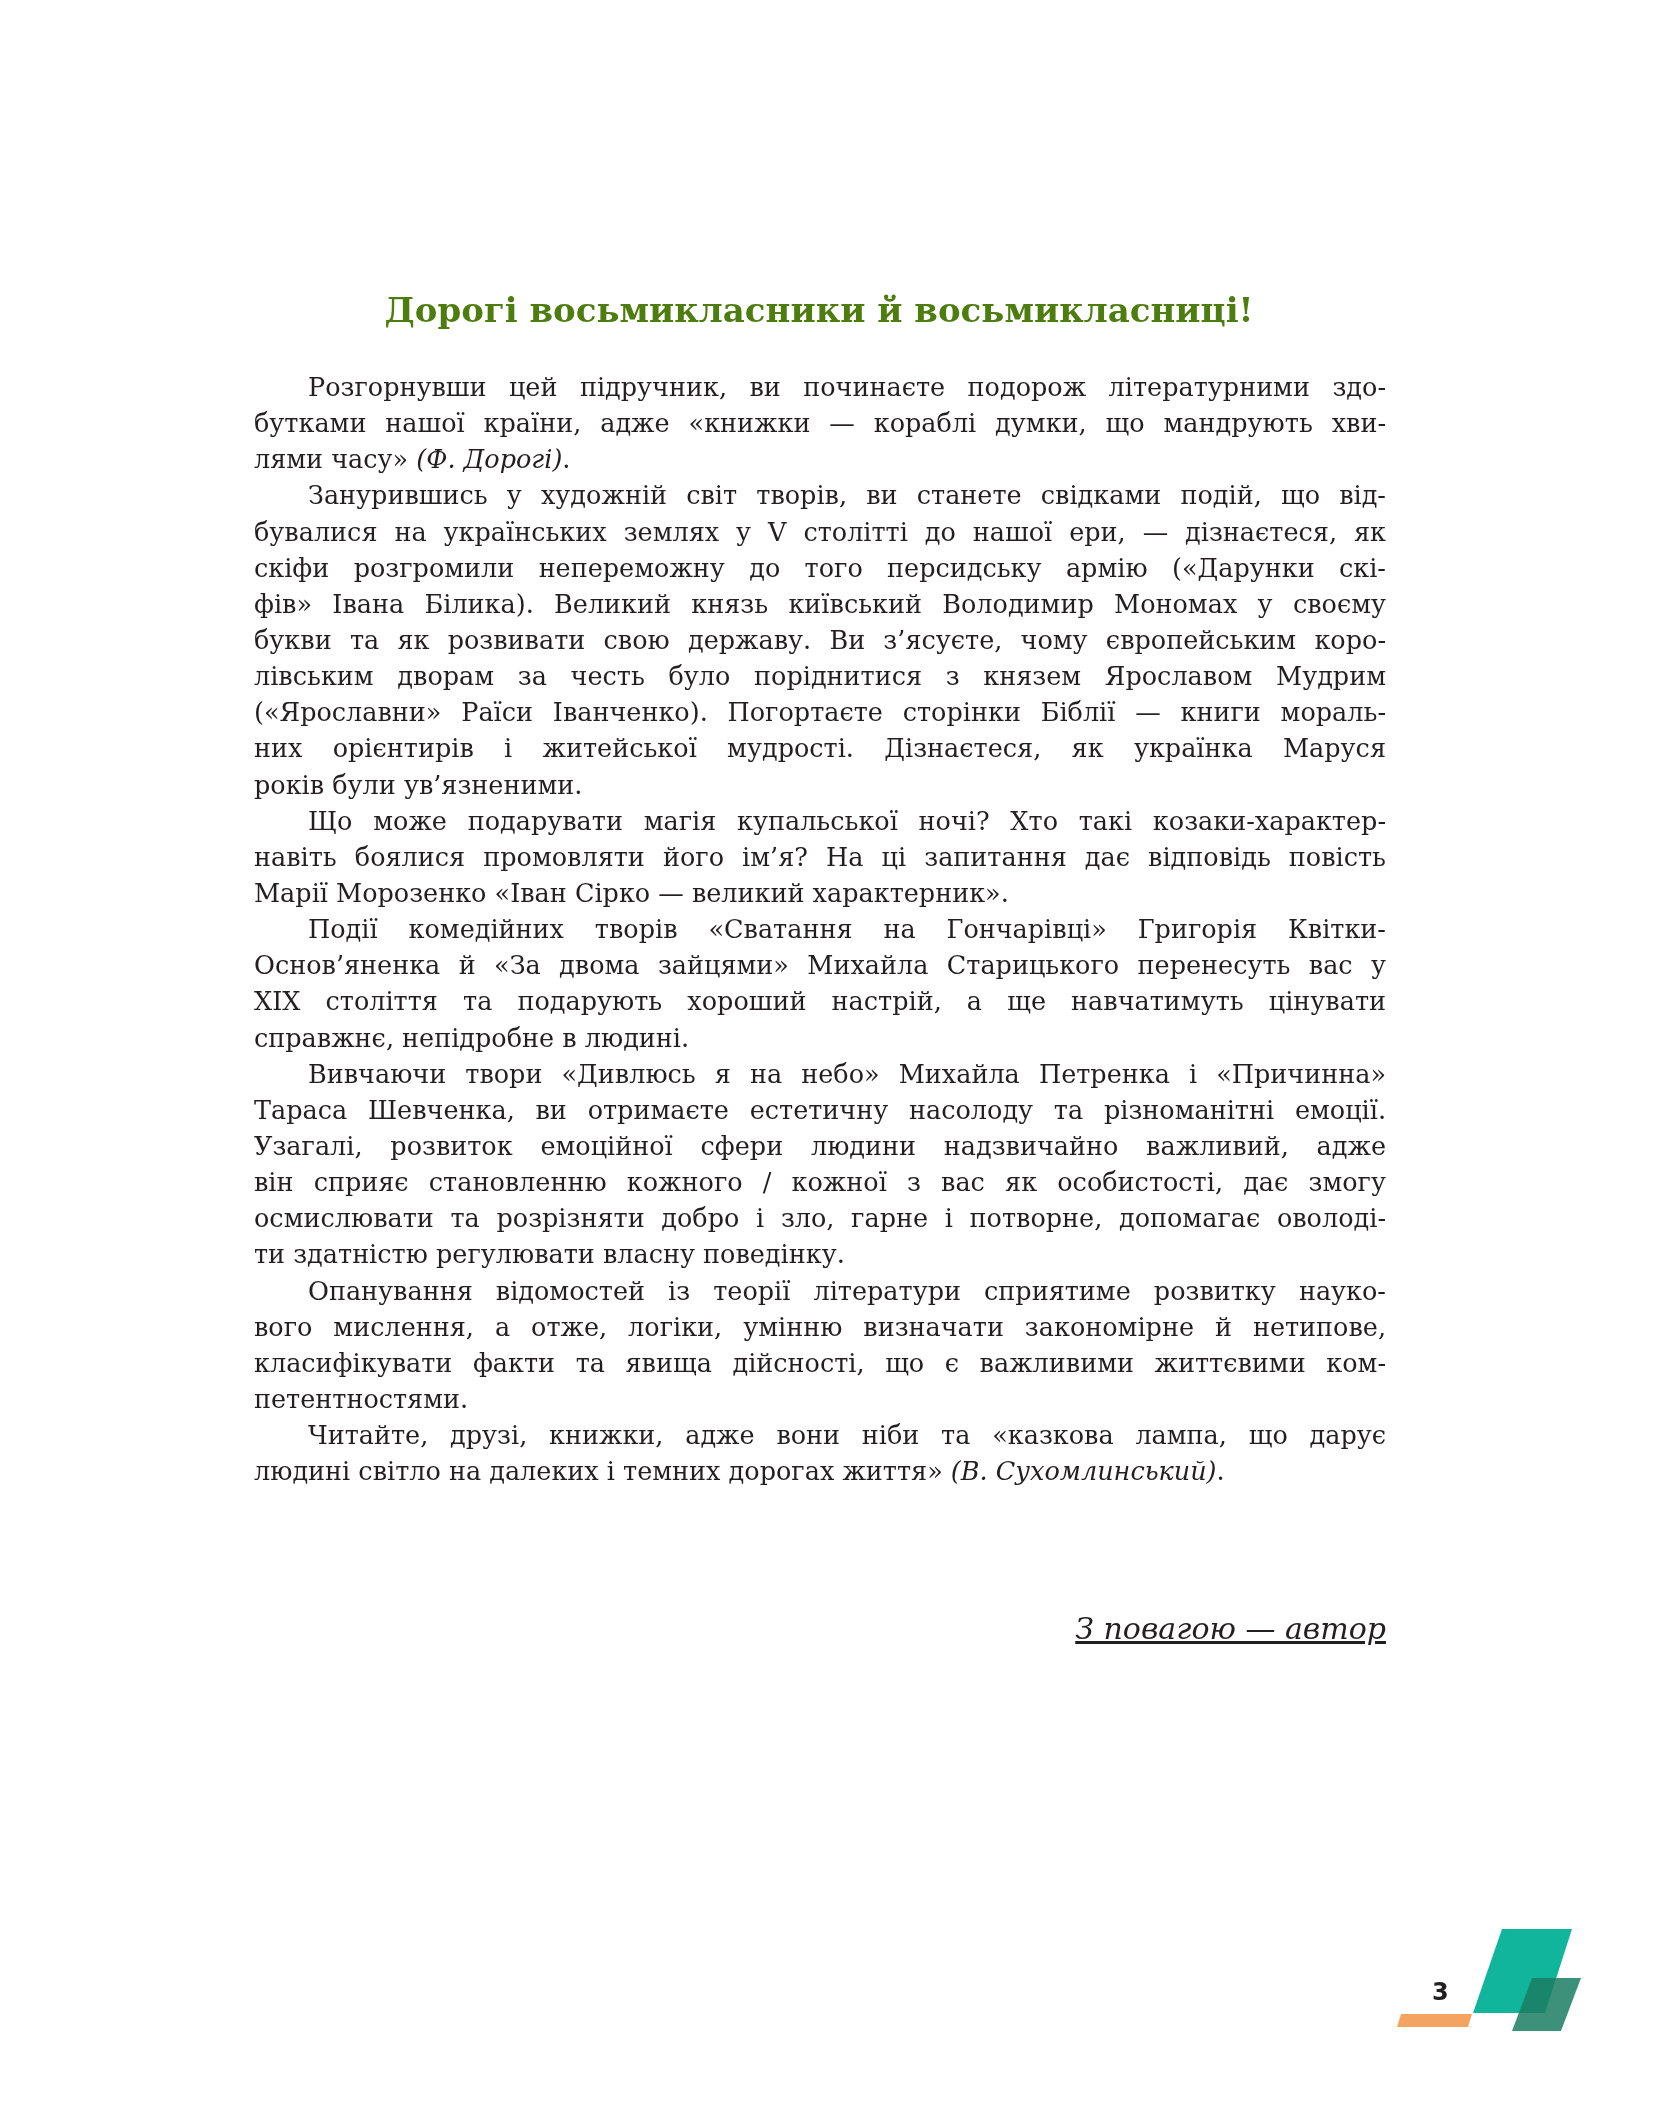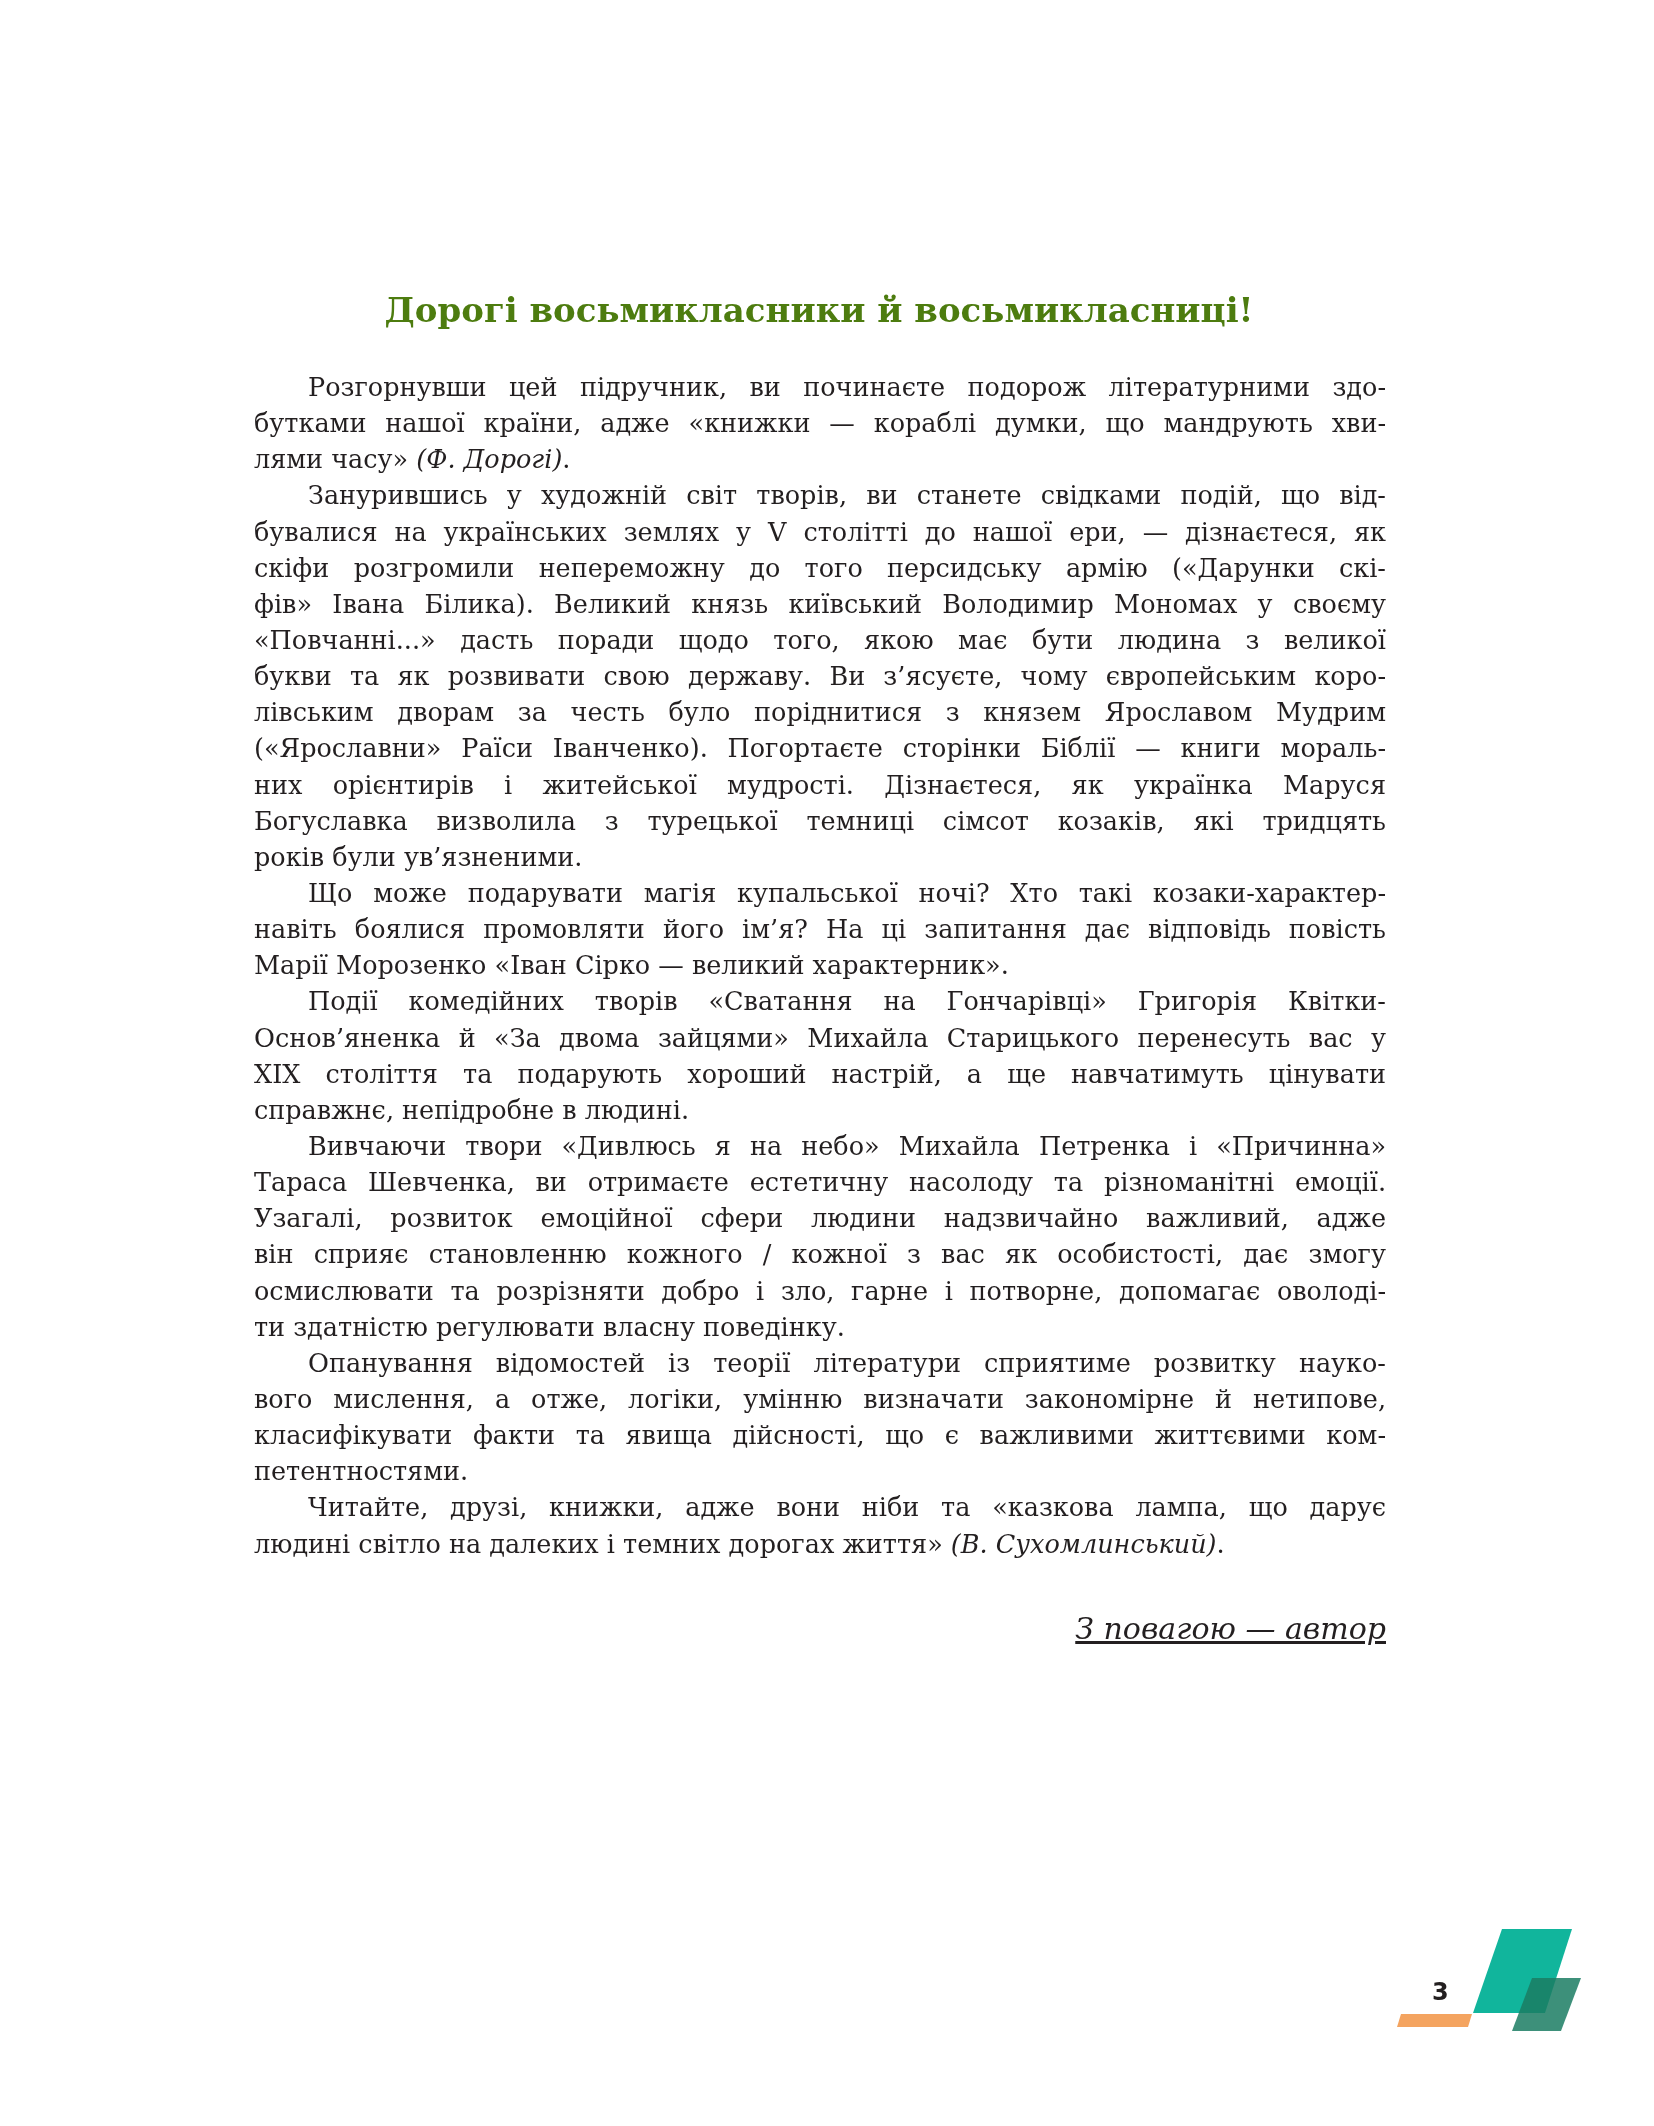--- a/index.html
+++ b/index.html
@@ -48,26 +48,24 @@
     <div>
       <span class="line first"><span>Розгорнувши цей підручник, ви починаєте подорож літературними здо-</span></span>
       <span class="line"><span>бутками нашої країни, адже «книжки — кораблі думки, що мандрують хви-</span></span>
       <span class="line last"><span>лями часу» </span><span class="it">(Ф. Дорогі)</span><span>.</span></span>
     </div>
     <div>
       <span class="line first"><span>Занурившись у художній світ творів, ви станете свідками подій, що від-</span></span>
       <span class="line"><span>бувалися на українських землях у V столітті до нашої ери, — дізнаєтеся, як</span></span>
       <span class="line"><span>скіфи розгромили непереможну до того персидську армію («Дарунки скі-</span></span>
       <span class="line"><span>фів» Івана Білика). Великий князь київський Володимир Мономах у своєму</span></span>
-      <span class="line"><span>«Повчанні...» дасть поради щодо того, якою має бути людина з великої</span></span>
       <span class="line"><span>букви та як розвивати свою державу. Ви з’ясуєте, чому європейським коро-</span></span>
       <span class="line"><span>лівським дворам за честь було поріднитися з князем Ярославом Мудрим</span></span>
       <span class="line"><span>(«Ярославни» Раїси Іванченко). Погортаєте сторінки Біблії — книги мораль-</span></span>
       <span class="line"><span>них орієнтирів і житейської мудрості. Дізнаєтеся, як українка Маруся</span></span>
-      <span class="line"><span>Богуславка визволила з турецької темниці сімсот козаків, які тридцять</span></span>
       <span class="line last"><span>років були ув’язненими.</span></span>
     </div>
     <div>
       <span class="line first"><span>Що може подарувати магія купальської ночі? Хто такі козаки-характер-</span></span>
       <span class="line"><span>навіть боялися промовляти його ім’я? На ці запитання дає відповідь повість</span></span>
       <span class="line last"><span>Марії Морозенко «Іван Сірко — великий характерник».</span></span>
     </div>
     <div>
       <span class="line first"><span>Події комедійних творів «Сватання на Гончарівці» Григорія Квітки-</span></span>
       <span class="line"><span>Основ’яненка й «За двома зайцями» Михайла Старицького перенесуть вас у</span></span>

